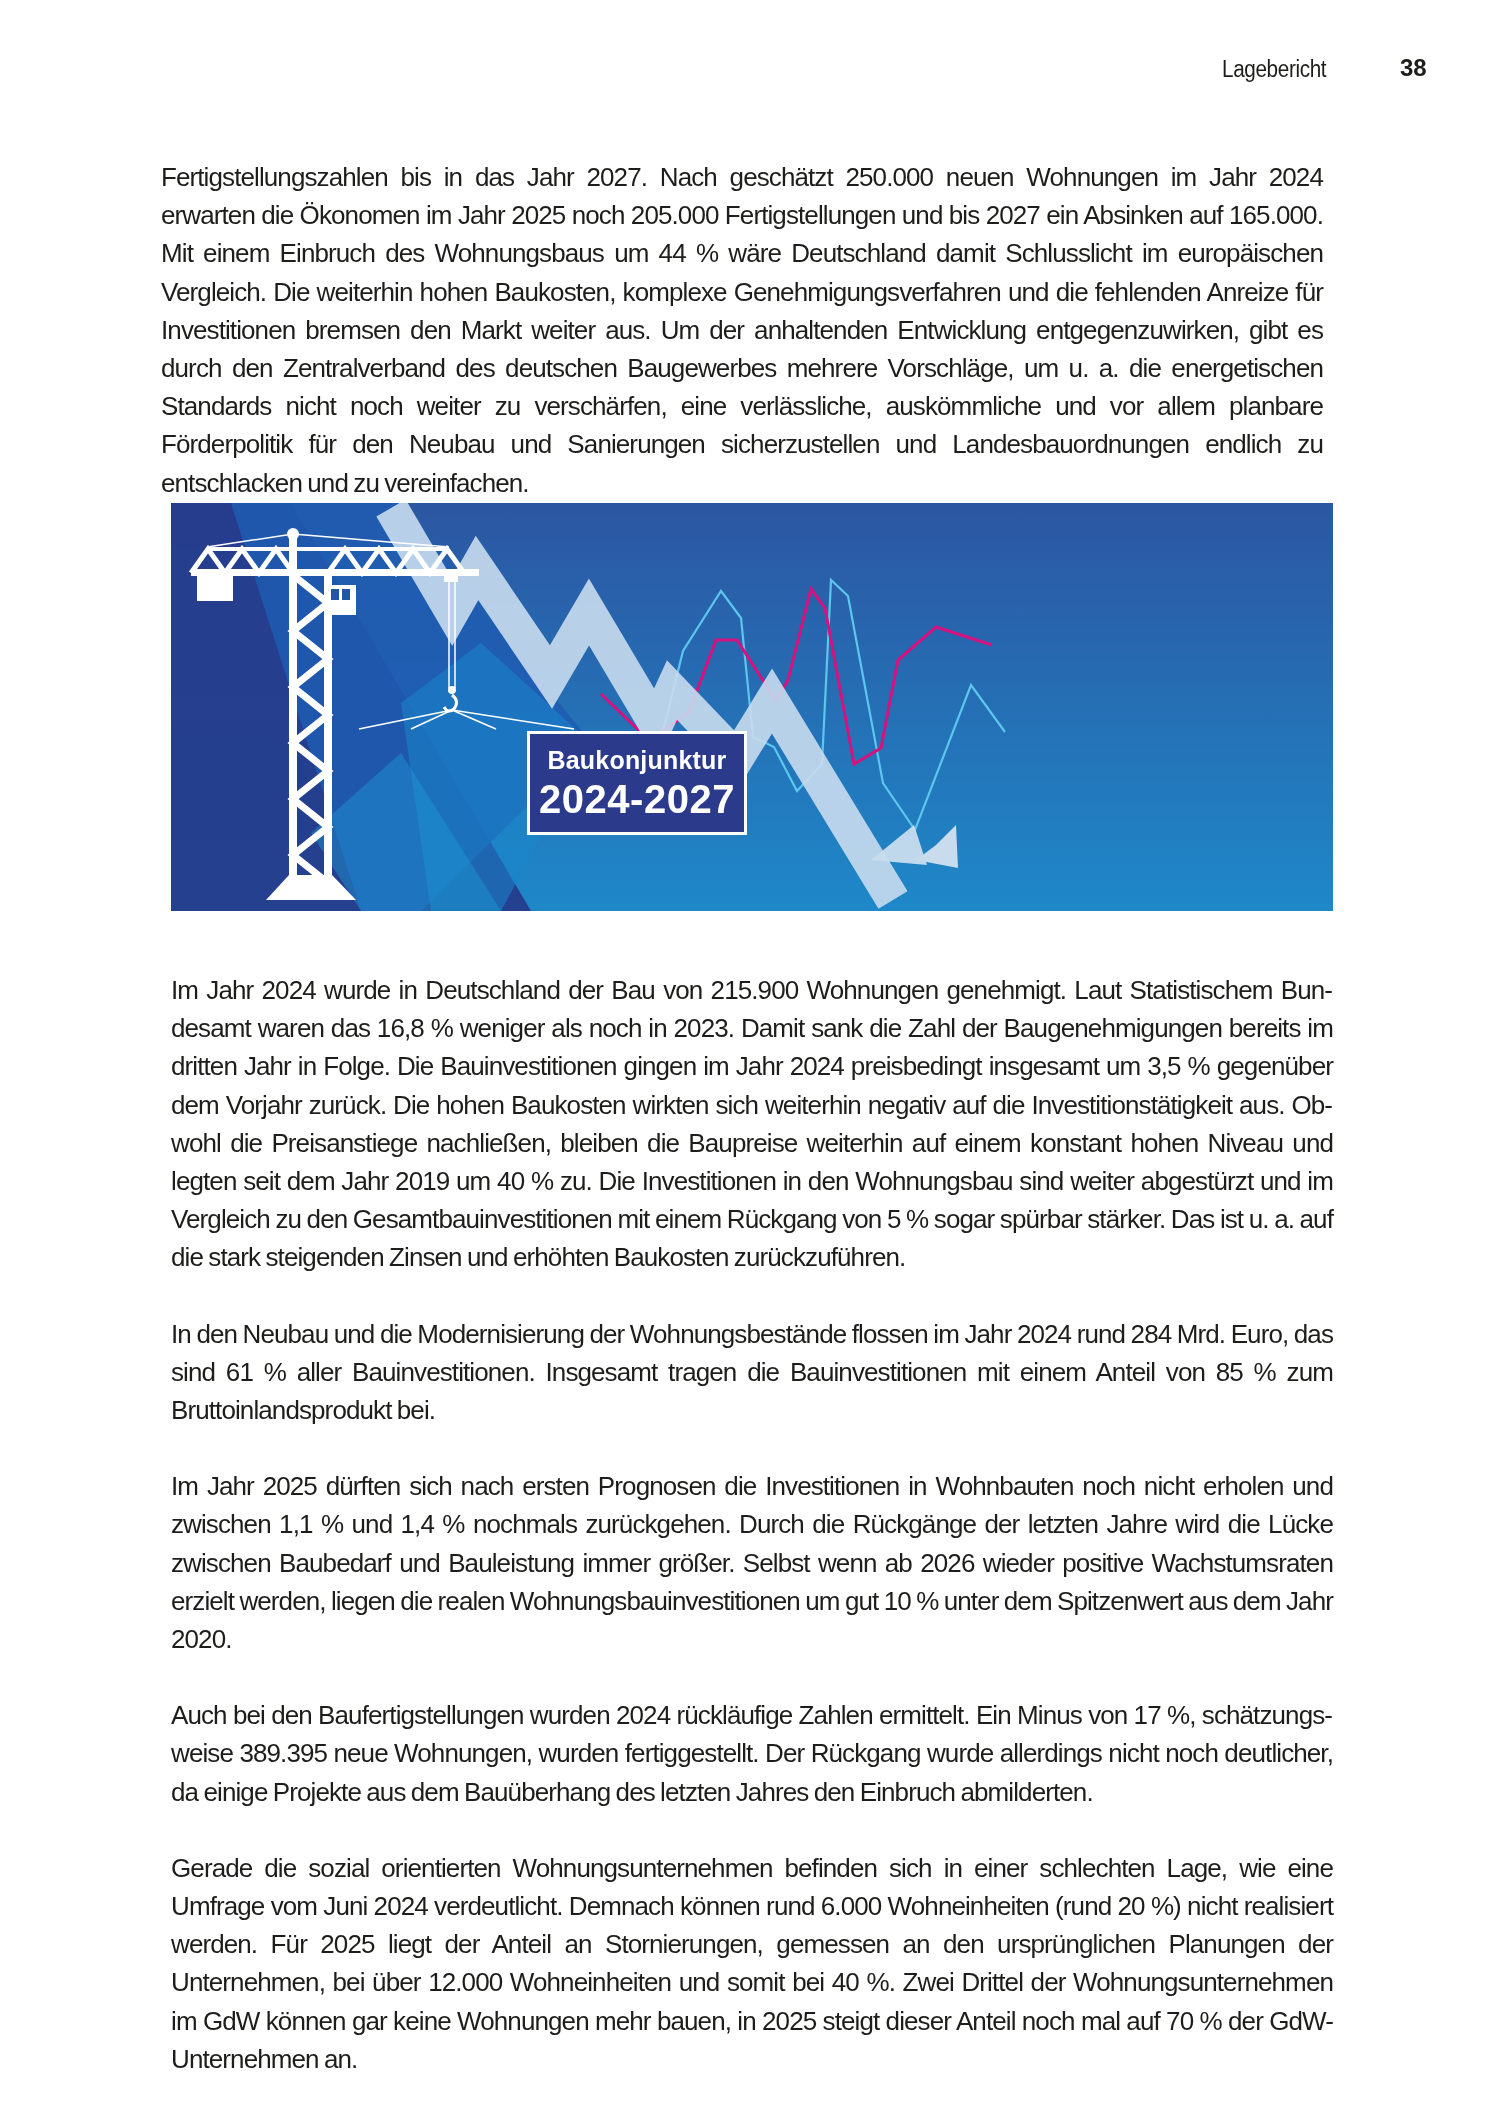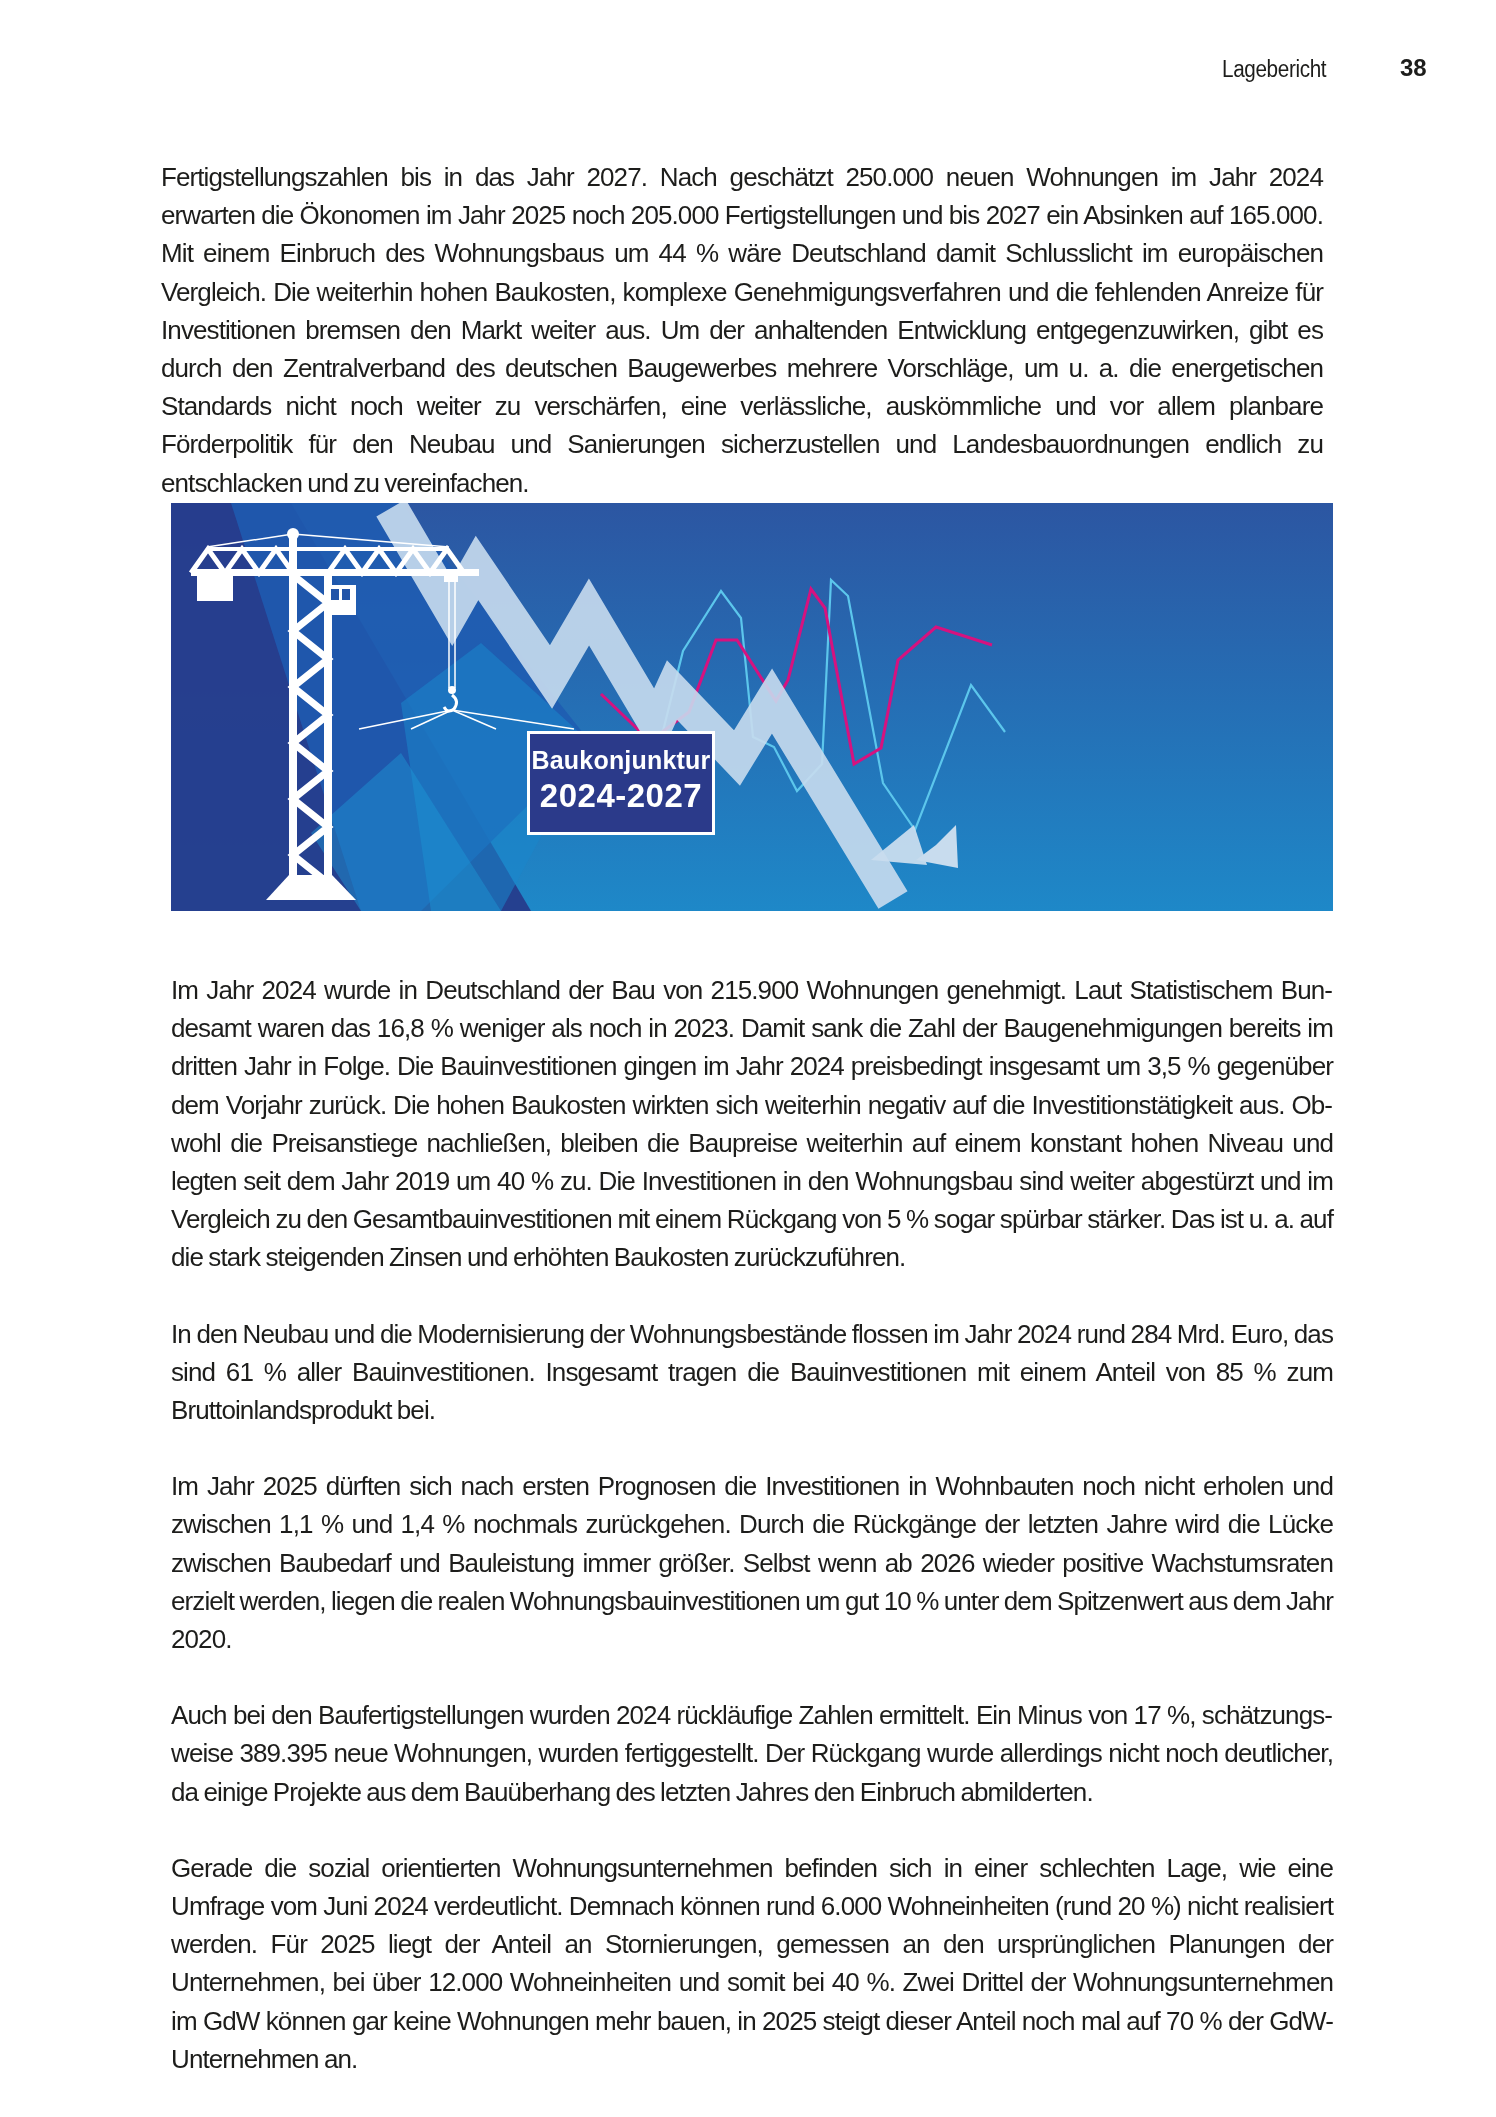--- a/index.html
+++ b/index.html
@@ -7,25 +7,25 @@
            font-family: "Liberation Sans", sans-serif; color: #1d1d1b; }
     .running-head { position: absolute; top: 52px; left: 0; width: 1496px; height: 40px; }
     .rh-title { position: absolute; left: 1222px; top: 4px; font-size: 23px;
                 font-family: "Liberation Sans", sans-serif; letter-spacing: -0.4px; transform: scaleX(0.9); transform-origin: left center; }
     .rh-page { position: absolute; left: 1400px; top: 2px; font-size: 24px; font-weight: bold; }
     .para { margin: 0 0 38px 0; font-size: 26px; line-height: 38.2px; text-align: justify;
             letter-spacing: -0.9px; word-spacing: -1px; hyphens: manual; }
     .para-0 { position: absolute; top: 158px; left: 161px; width: 1162px; margin: 0; }
     .banner { position: absolute; left: 171px; top: 503px; width: 1162px; height: 408px; overflow: hidden; }
     .banner svg { display: block; }
-    .banner-label { position: absolute; left: 356px; top: 228px; width: 188px; height: 104px;
+    .banner-label { position: absolute; left: 356px; top: 228px; width: 220px; height: 104px;
                     background: #2b3a8a; border: 3px solid #ffffff; box-sizing: border-box;
                     color: #ffffff; text-align: center; font-weight: bold; }
     .banner-label .l1 { display: block; font-size: 25px; margin-top: 12px; letter-spacing: 0.2px; }
-    .banner-label .l2 { display: block; font-size: 33px; margin-top: 2px; letter-spacing: 0.5px; }
+    .banner-label .l2 { display: block; font-size: 40px; margin-top: 2px; letter-spacing: 0.5px; }
     .body-col { position: absolute; left: 171px; top: 943px; width: 1162px; margin-top: 28px; }
   </style>
 </head>
 <body>
 
 <div class="running-head">
   <span class="rh-title">Lagebericht</span>
   <span class="rh-page">38</span>
 </div>
 

